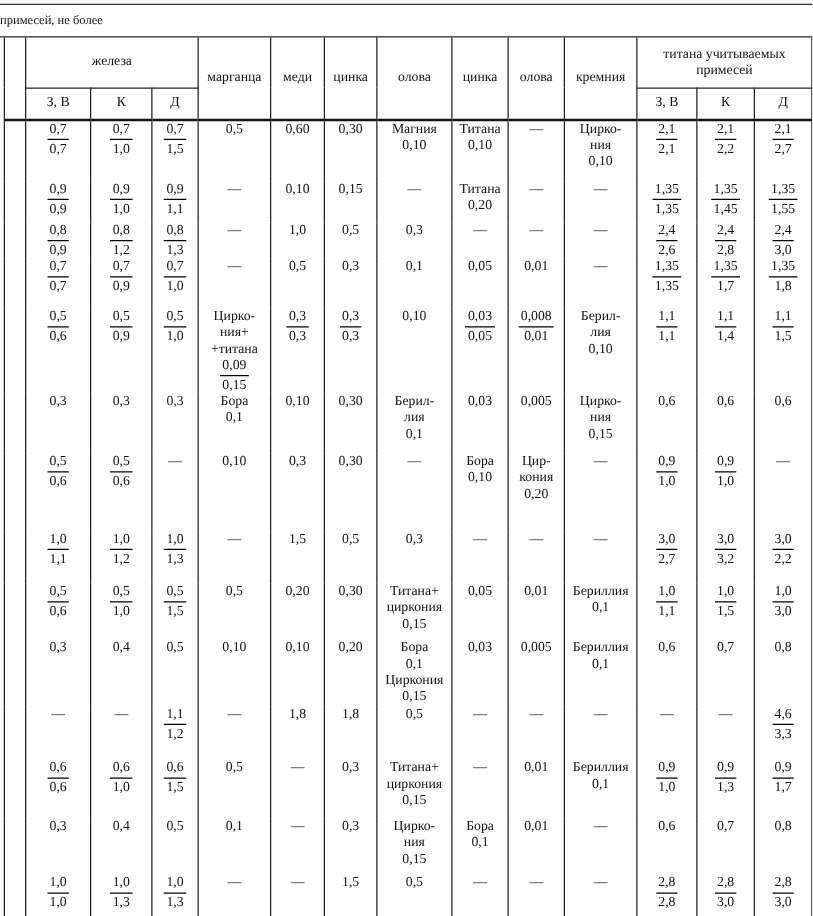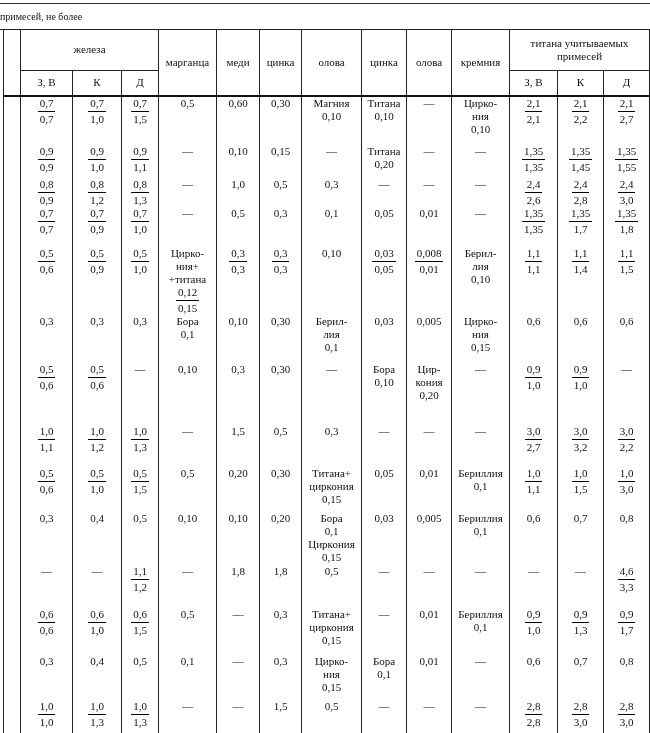--- a/index.html
+++ b/index.html
@@ -264,21 +264,21 @@
             </span></td>
           <td><span class="frac">
               <span class="num">0,5</span>
               <span class="den">0,9</span>
             </span></td>
           <td><span class="frac">
               <span class="num">0,5</span>
               <span class="den">1,0</span>
             </span></td>
           <td>Цирко-<br>ния+<br>+титана<br><span class="frac">
-              <span class="num">0,12</span>
+              <span class="num">0,09</span>
               <span class="den">0,15</span>
             </span></td>
           <td><span class="frac">
               <span class="num">0,3</span>
               <span class="den">0,3</span>
             </span></td>
           <td><span class="frac">
               <span class="num">0,3</span>
               <span class="den">0,3</span>
             </span></td>

